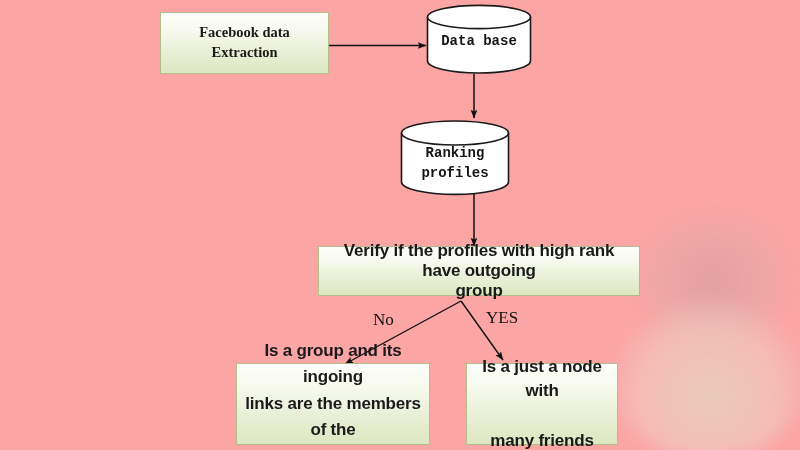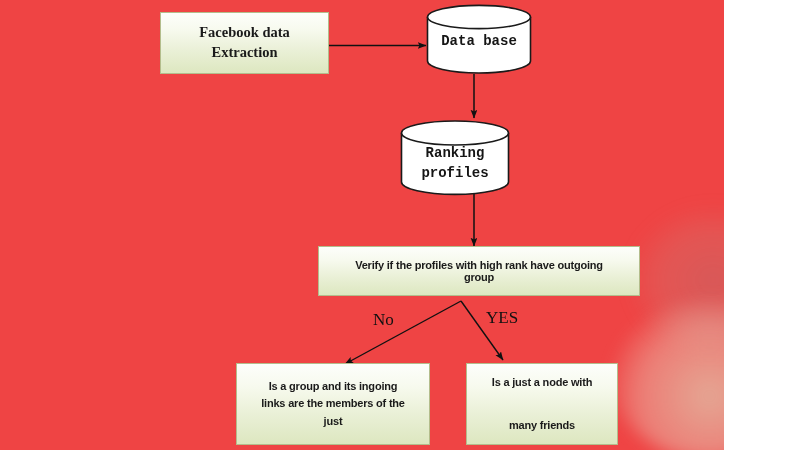--- a/index.html
+++ b/index.html
@@ -2,23 +2,23 @@
 <html><head>
 <meta charset="utf-8">
 <style>
   html, body {
     margin: 0;
     padding: 0;
     background: #ffffff;
   }
   #canvas {
     position: relative;
-    width: 724px;
+    width: 800px;
     height: 450px;
-    background: #ef4444;
+    background: #fca5a5;
     overflow: hidden;
     font-family: "Liberation Serif", serif;
   }
 
   
   .bg-artifact {
     position: absolute;
     border-radius: 50%;
     pointer-events: none;
   }
@@ -63,21 +63,21 @@
   }
   .serif-box {
     font-family: "Liberation Serif", serif;
     font-weight: bold;
     font-size: 14.5px;
     line-height: 1.35;
   }
   .sans-box {
     font-family: "Liberation Sans", sans-serif;
     font-weight: bold;
-    font-size: 11px;
+    font-size: 17px;
     letter-spacing: -0.2px;
   }
   .node-box .txt { padding: 0 6px; width: 100%; }
 
   
   .cylinder {
     position: absolute;
   }
   .cylinder svg { display: block; overflow: visible; }
   .cyl-label {

